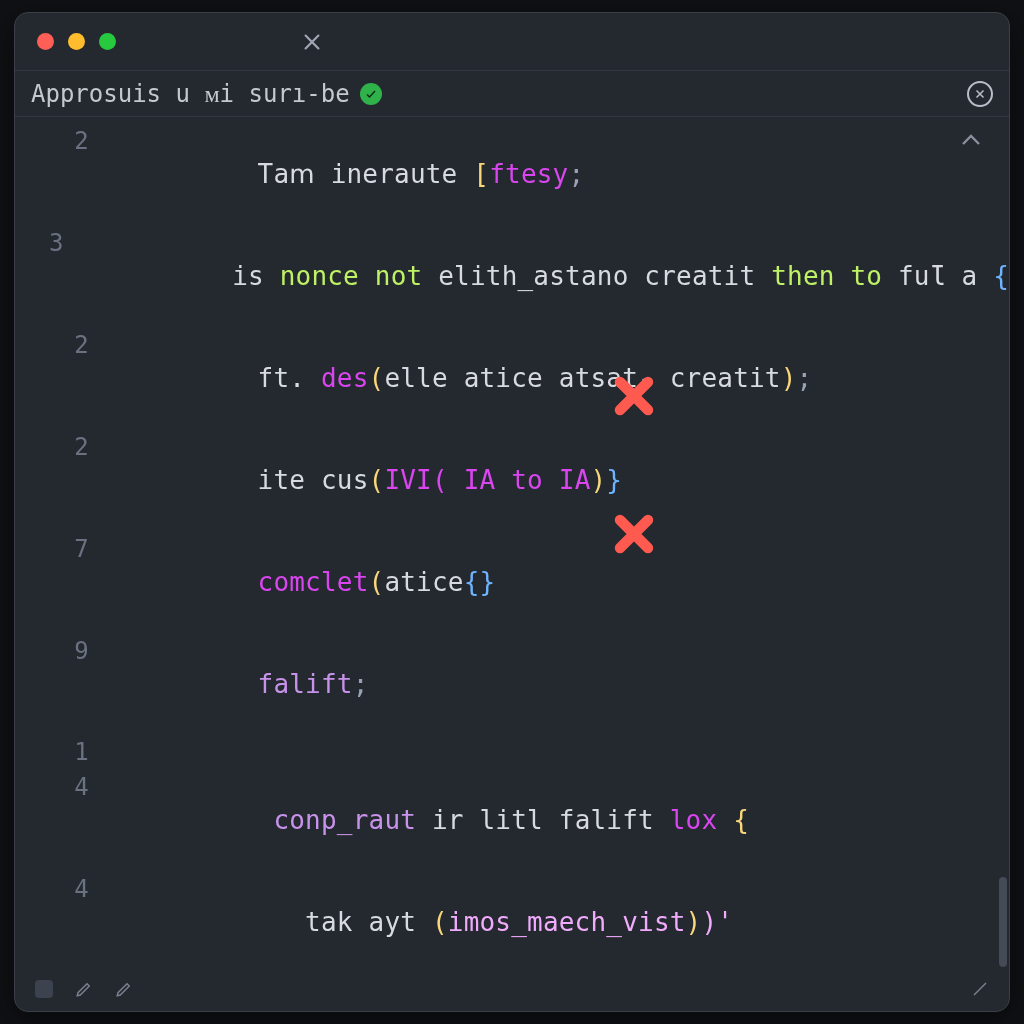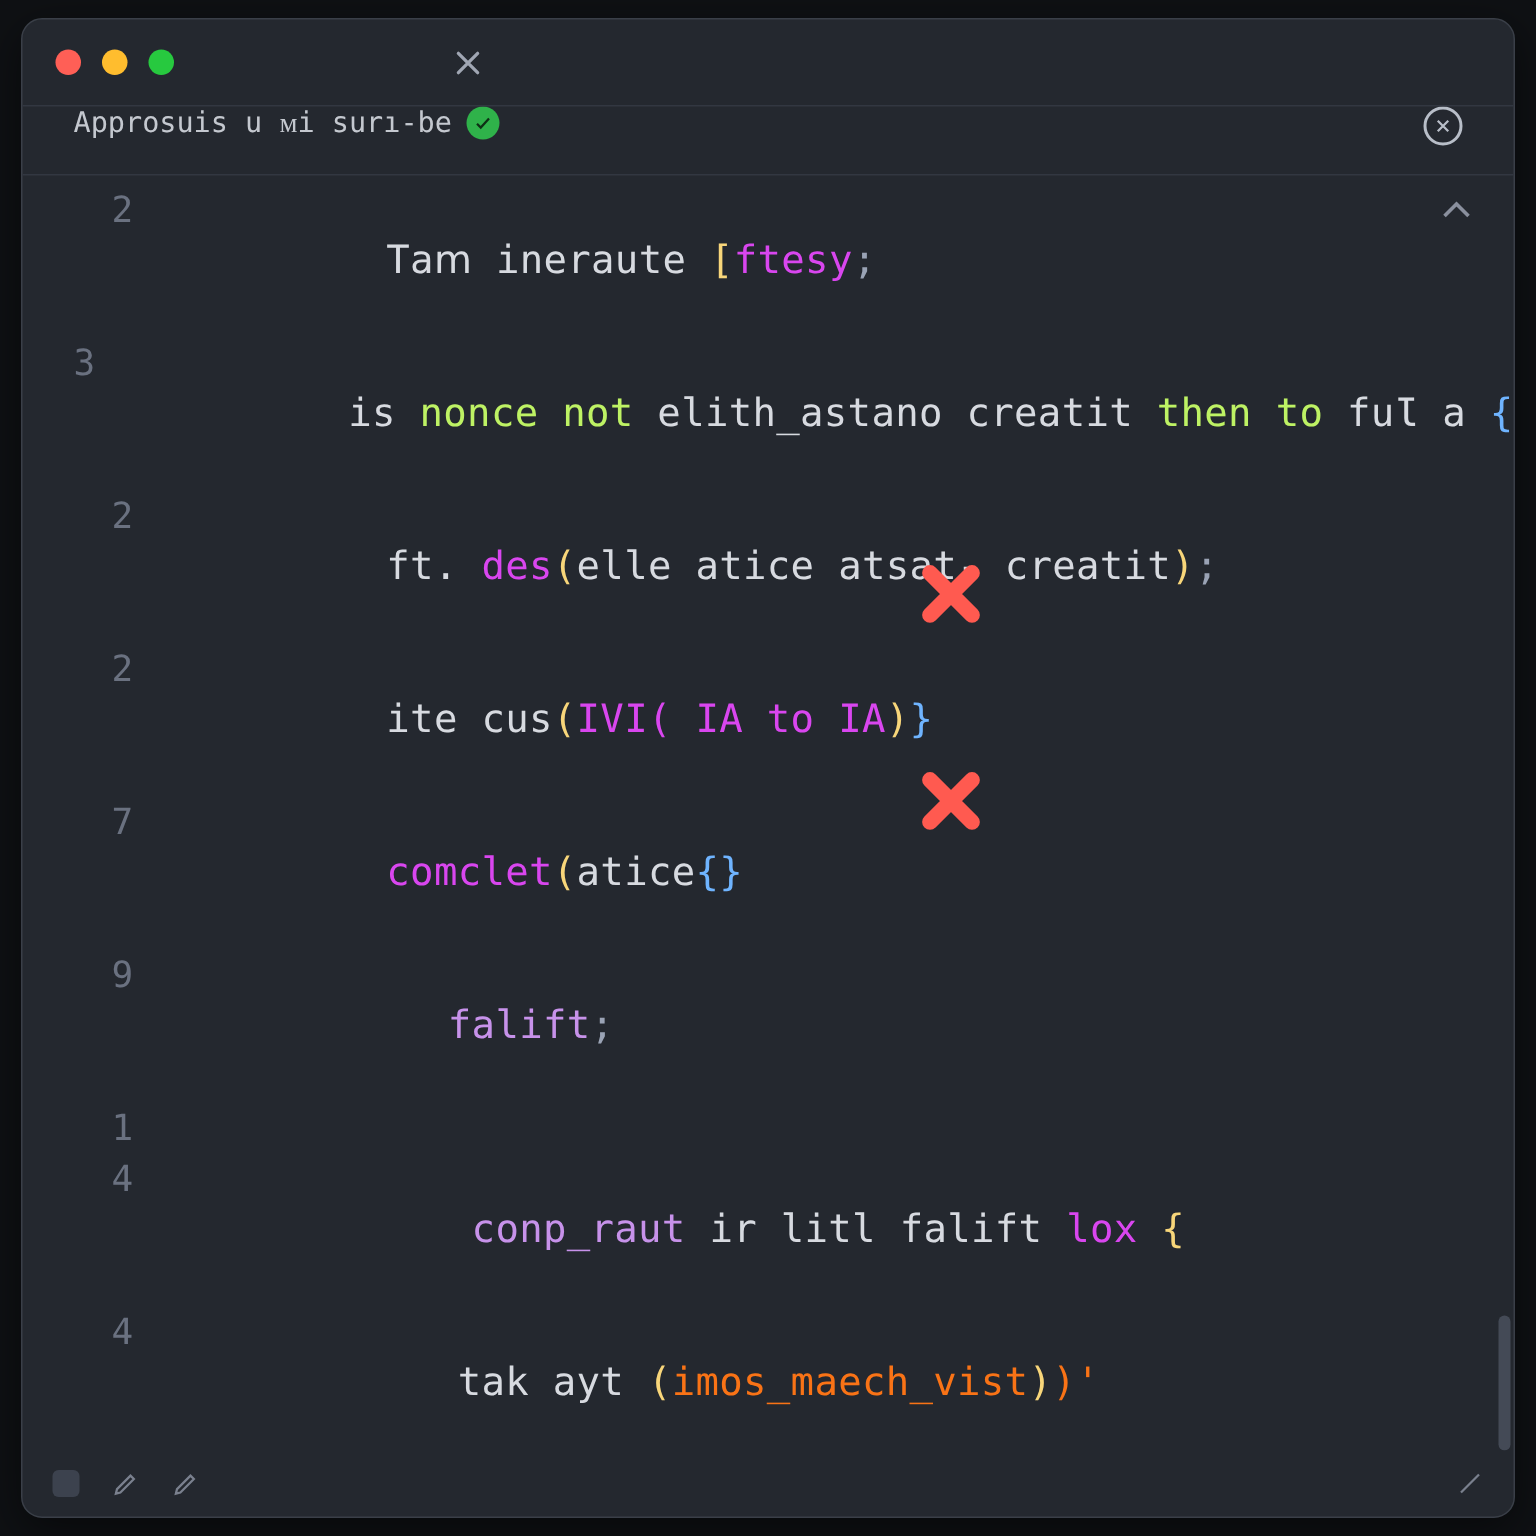--- a/index.html
+++ b/index.html
@@ -42,23 +42,24 @@
     left: 286px; top: 50%; transform: translateY(-50%);
     color: #a0a6b3;
     cursor: pointer;
   }
   .tab-close svg { width: 22px; height: 22px; display:block; }
 
   
   .infobar {
     height: 46px;
     display: flex;
-    padding: 0 34px;
+    align-items: center;
+    padding: 0 16px;
     border-bottom: 1px solid #323741;
-    font-size: 19px;
+    font-size: 24px;
     color: #c4c8cf;
   }
   .infobar .badge-check {
     width: 22px; height: 22px; border-radius: 50%;
     background: #2fb24a;
     display: inline-flex; align-items: center; justify-content: center;
     margin-left: 10px;
   }
   .infobar .badge-check svg { width: 12px; height: 12px; stroke: #0e2f15; stroke-width: 3; fill: none; }
   .infobar .spacer { flex: 1; }
@@ -90,24 +91,24 @@
   .gutter {
     width: 84px;
     text-align: right;
     padding-right: 10px;
     color: #6a7180;
     font-size: 24px;
     user-select: none;
   }
   .code { flex: 1; }
   
-  .c-kw   { color: #c792ea; margin-left: 41px; }   
+  .c-kw   { color: #c792ea; }   
   .c-fn   { color: #d946ef; }   
   .c-id   { color: #d7dae0; }   
-  .c-str  { color: #f97316; text-align: center; }
+  .c-str  { color: #f0abfc; text-align: center; }
   .c-op   { color: #9aa3b5; }
   .c-br   { color: #f8d67a; }   
   .c-brb  { color: #6fb4ff; }   
   .c-pale { color: #bef264; }
 
   
   .err-x {
     position: absolute;
     color: #ff5a50;
   }

